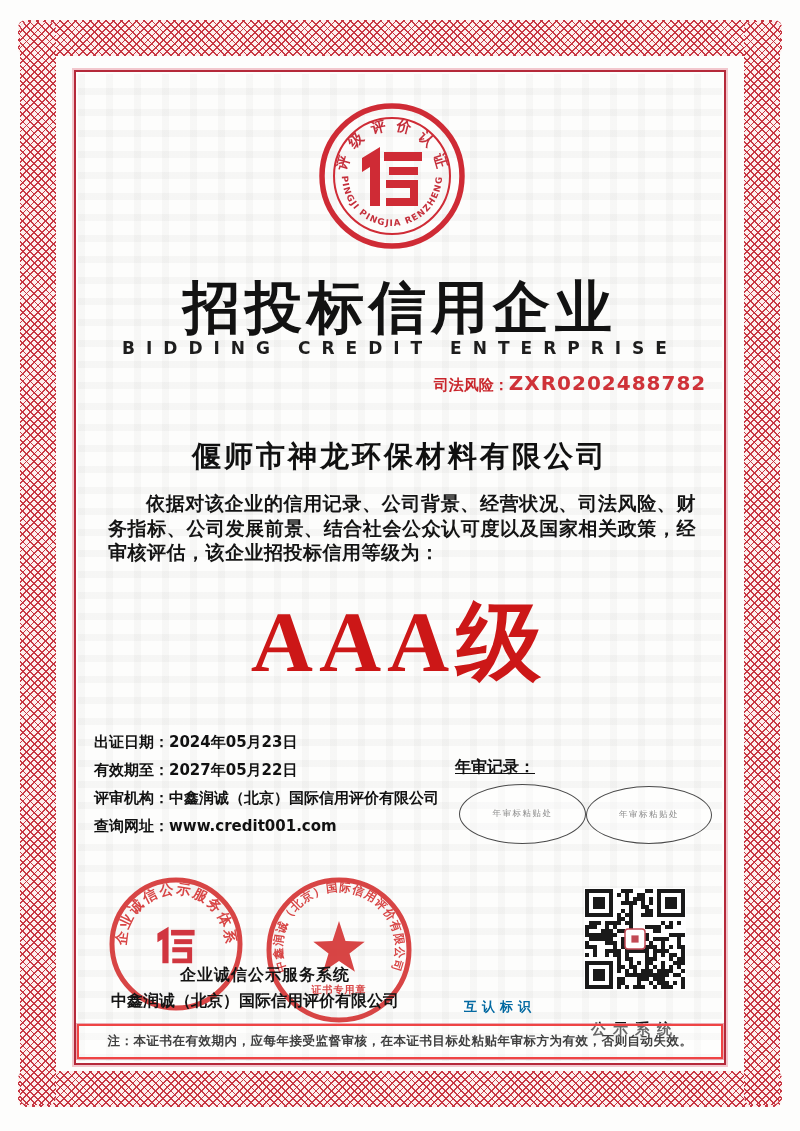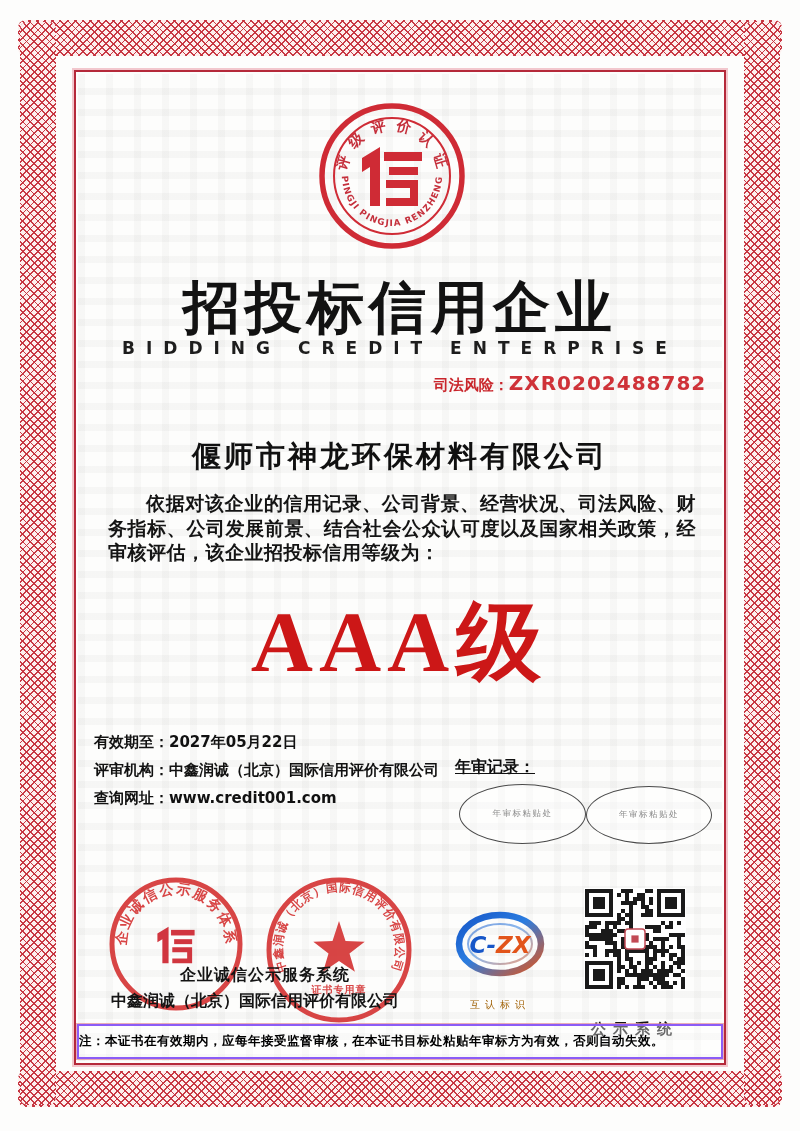--- a/index.html
+++ b/index.html
@@ -74,29 +74,29 @@
   .seal-left { left:106px; top:874px; width:140px; height:140px; }
   .seal-right { left:263px; top:874px; width:152px; height:152px; }
 
   .caption1 { left:150px; top:965px; width:230px; text-align:center;
     font-size:16px; font-weight:800; color:#141414; letter-spacing:1px; }
   .caption2 { left:88px; top:991px; width:334px; text-align:center;
     font-size:16px; font-weight:800; color:#141414; }
 
   .czx-wrap { left:454px; top:908px; width:92px; height:72px; }
   .czx-caption { left:448px; top:998px; width:104px; text-align:center;
-    font-size:10px; font-weight:400; letter-spacing:5px; color:#a16207; }
+    font-size:13px; font-weight:700; letter-spacing:5px; color:#0369a1; }
   .qr-wrap { left:584px; top:888px; width:102px; height:102px; }
   .qr-caption { left:576px; top:1000px; width:118px; text-align:center;
     font-size:15px; font-weight:800; letter-spacing:7px; color:#151515;margin-top:20px; }
 
   .footnote {
     left:77px; top:1024px; width:646px; height:35px;
-    border:2px solid #8b5cf6; box-shadow:0 0 0 1px rgba(224,138,152,.7);
-    font-size:12.5px; font-weight:800; color:#000000;
+    border:2px solid #ef4444; box-shadow:0 0 0 1px rgba(224,138,152,.7);
+    text-align:center; font-size:12.5px; font-weight:800; color:#404040;
     line-height:30px; letter-spacing:.5px; background:rgba(255,255,255,.35);
     white-space:nowrap; overflow:hidden;
   }
 </style>
 </head>
 <body>
 
 <div class="cert">
 
   <div class="watermark"></div>
@@ -135,20 +135,21 @@
 
   <div class="abs credit-code"><span>司法风险：</span><span class="val">ZXR0202488782</span></div>
 
   <div class="abs center company">偃师市神龙环保材料有限公司</div>
 
   <div class="abs body-text">依据对该企业的信用记录、公司背景、经营状况、司法风险、财务指标、公司发展前景、结合社会公众认可度以及国家相关政策，经审核评估，该企业招投标信用等级为：</div>
 
   <div class="abs center rating">AAA级</div>
 
   <div class="abs details">
+    <div class="row"><span>出证日期：</span><span>2024年05月23日</span></div>
     <div class="row"><span>有效期至：</span><span>2027年05月22日</span></div>
     <div class="row"><span>评审机构：</span><span>中鑫润诚（北京）国际信用评价有限公司</span></div>
     <div class="row"><span>查询网址：</span><span>www.credit001.com</span></div>
   </div>
 
   <div class="abs annual-label">年审记录：</div>
   <div class="abs oval oval1">
       <span>年审标粘贴处</span>
     </div>
   <div class="abs oval oval2">
@@ -174,36 +175,20 @@
         <textPath href="#sealRArc" startOffset="50%" text-anchor="middle">中鑫润诚（北京）国际信用评价有限公司</textPath>
       </text>
       <polygon fill="#d63a3a" points="76,47 82.5,67.1 101.7,67.7 86.5,79.4 91.9,97.8 76,87 60.1,97.8 65.5,79.4 50.3,67.7 69.5,67.1"></polygon>
       <text x="76" y="119" text-anchor="middle" font-size="10" font-weight="bold" fill="#d63a3a" letter-spacing="1">证书专用章</text>
     </svg>
   </div>
 
   <div class="abs caption1">企业诚信公示服务系统</div>
   <div class="abs caption2">中鑫润诚（北京）国际信用评价有限公司</div>
 
-  <div class="abs czx-wrap">
-    <svg width="92" height="72" viewBox="0 0 92 72">
-      <defs>
-        <linearGradient id="czxg" x1="0" y1="0" x2="1" y2="1">
-          <stop offset="0" stop-color="#1656c8"></stop>
-          <stop offset="0.45" stop-color="#2b7de0"></stop>
-          <stop offset="1" stop-color="#e2541a"></stop>
-        </linearGradient>
-      </defs>
-      <ellipse cx="46" cy="36" rx="41" ry="29" fill="none" stroke="url(#czxg)" stroke-width="6.5"></ellipse>
-      <ellipse cx="46" cy="36" rx="32" ry="20" fill="none" stroke="url(#czxg)" stroke-width="2" opacity="0.55"></ellipse>
-      <text x="46" y="45" text-anchor="middle" font-size="23" font-weight="bold" font-style="italic" font-family="DejaVu Sans, sans-serif">
-        <tspan fill="#1656c8">C-</tspan><tspan fill="#e2541a">ZX</tspan>
-      </text>
-    </svg>
-  </div>
   <div class="abs czx-caption">互认标识</div>
 
   <div class="abs qr-wrap"><svg width="102" height="102" viewBox="-1 -1 102 102">
         <rect x="-1" y="-1" width="102" height="102" fill="#fff"></rect>
         <rect x="36" y="0" width="4" height="4" fill="#1a1a1a"></rect>
         <rect x="40" y="0" width="4" height="4" fill="#1a1a1a"></rect>
         <rect x="44" y="0" width="4" height="4" fill="#1a1a1a"></rect>
         <rect x="60" y="0" width="4" height="4" fill="#1a1a1a"></rect>
         <rect x="64" y="0" width="4" height="4" fill="#1a1a1a"></rect>
         <rect x="32" y="4" width="4" height="4" fill="#1a1a1a"></rect>

